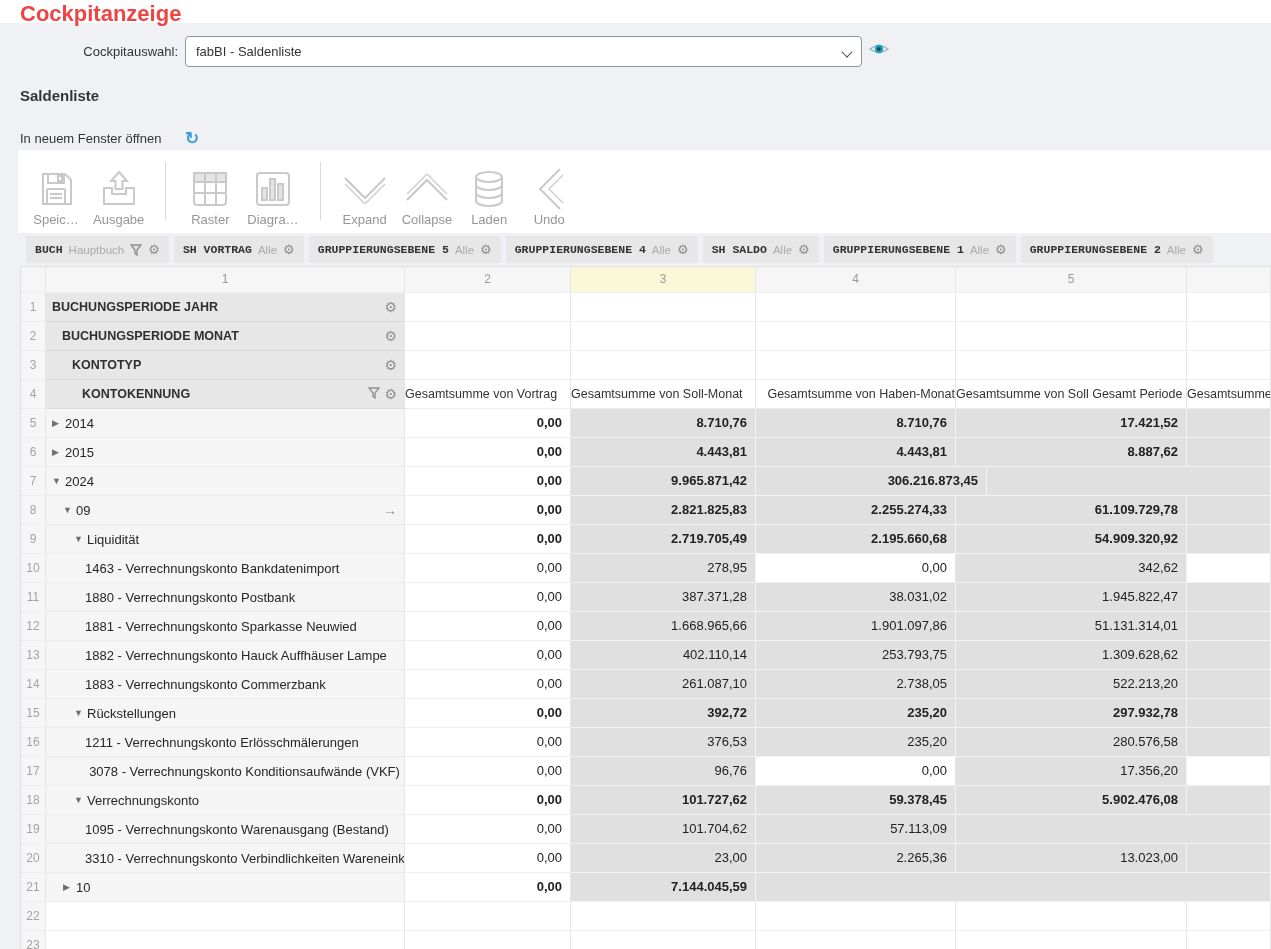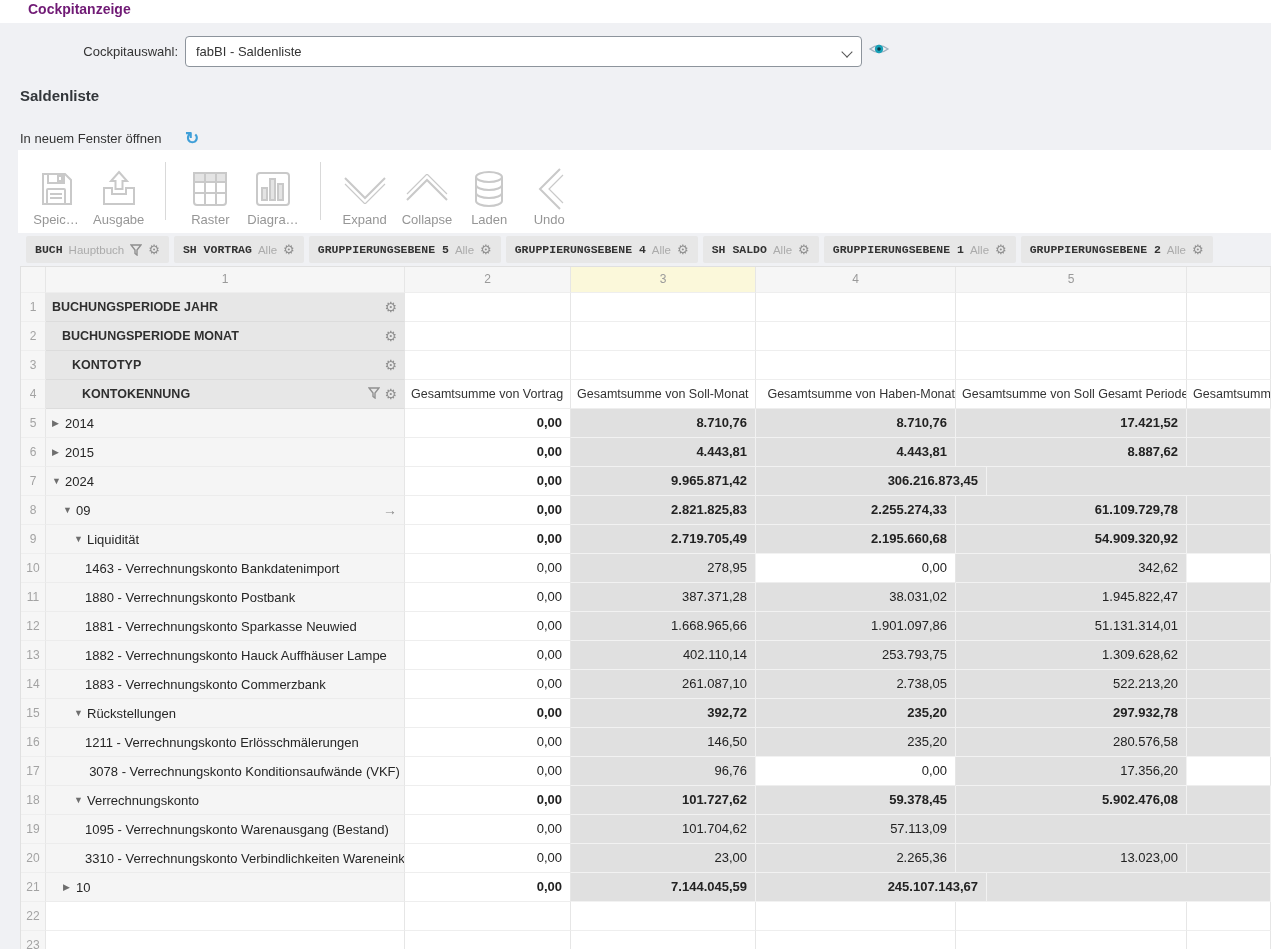--- a/index.html
+++ b/index.html
@@ -1,21 +1,21 @@
 <!DOCTYPE html>
 <html><head>
 <meta charset="utf-8">
 <style>
   * { margin:0; padding:0; box-sizing:border-box; }
   html,body { width:1271px; height:949px; overflow:hidden;
     font-family:"Liberation Sans", sans-serif; background:#f0f1f4; }
 
   
   .title-bar { position:absolute; left:0; top:0; width:1271px; height:23px; background:#ffffff; }
-  .page-title { position:absolute; left:28px; top:1px; font-size:14px; font-weight:700; color:#701a75; }
+  .page-title { position:absolute; left:20px; top:1px; font-size:22px; font-weight:700; color:#ef4444; }
 
   
   .select-row { position:absolute; left:0; top:23px; width:1271px; height:60px; }
   .select-label { position:absolute; left:0; top:13px; width:178px; text-align:right; font-size:13px; color:#333; line-height:31px; }
   .cockpit-select { position:absolute; left:185px; top:13px; width:677px; height:31px; background:#fff;
     border:1px solid #8d949c; border-radius:4px; font-size:13px; color:#333; line-height:29px; padding-left:10px; }
   .select-caret { position:absolute; right:10px; top:11px; width:8px; height:8px;
     border-right:1.6px solid #555; border-bottom:1.6px solid #555; transform:rotate(45deg); }
   .eye-icon { position:absolute; left:868px; top:18px; }
 
@@ -53,21 +53,21 @@
   .c0 { flex:0 0 25px; } .c1 { flex:0 0 359px; } .c2 { flex:0 0 166px; }
   .c3 { flex:0 0 185px; } .c4 { flex:0 0 200px;text-align:right; } .c5 { flex:0 0 231px; } .c6 { flex:1 1 auto; }
   .numcell { background:#f6f6f6; color:#9a9a9a; font-size:12px; text-align:center; line-height:25px; }
   .numcell.hl { background:#fbf8da; }
   .gut { background:#f6f6f6; color:#a3a3a3; font-size:12px; text-align:center; line-height:28px; }
   .dimcell { background:#e7e7e7; display:flex; align-items:center; border-bottom:1px solid #dcdcdc; }
   .dimlabel { font-size:12.5px; font-weight:700; color:#2f2f2f; }
   .dimicons { margin-left:auto; padding-right:7px; display:flex; align-items:center; gap:4px; }
   .dimicons .gear { font-size:14px; color:#909090; line-height:1; }
   .dimicons svg { stroke:#909090; fill:none; stroke-width:1.4; }
-  .mh { line-height:28px; padding-left:6px; font-size:12.5px; color:#333; }
+  .mh { line-height:28px; padding-left:0; font-size:12.5px; color:#333; }
   .labcell { background:#f5f5f5; display:flex; align-items:center; border-bottom:1px solid #ececec; }
   .tri { flex:0 0 13px; font-size:9px; color:#6e6e6e; }
   .lab { font-size:13px; color:#262626; }
   .rowarrow { margin-left:auto; padding-right:7px; color:#8a8a8a; font-size:14px; }
   .val { text-align:right; line-height:28px; padding-right:8px; }
   .val.gray { background:#e0e0e0; border-right-color:#f2f2f2; border-bottom-color:#f2f2f2; }
   .val.bold { font-weight:700; }
   .emptycell { background:#fff; }
 </style>
 </head>
@@ -424,21 +424,21 @@
       <div class="cell val c4 gray bold">235,20</div>
       <div class="cell val c5 gray bold">297.932,78</div>
       <div class="cell val c6 gray"></div>
     </div>
     <div class="grow">
       <div class="cell c0 gut">16</div>
       <div class="cell c1 labcell" style="padding-left: 39px;">
         <div class="lab">1211 - Verrechnungskonto Erlösschmälerungen</div>
       </div>
       <div class="cell val c2">0,00</div>
-      <div class="cell val c3 gray">146,50</div>
+      <div class="cell val c3 gray">376,53</div>
       <div class="cell val c4 gray">235,20</div>
       <div class="cell val c5 gray">280.576,58</div>
       <div class="cell val c6 gray"></div>
     </div>
     <div class="grow">
       <div class="cell c0 gut">17</div>
       <div class="cell c1 labcell" style="padding-left: 39px; justify-content: center;">
         <div class="lab">3078 - Verrechnungskonto Konditionsaufwände (VKF)</div>
       </div>
       <div class="cell val c2">0,00</div>
@@ -481,21 +481,20 @@
       <div class="cell val c6 gray"></div>
     </div>
     <div class="grow">
       <div class="cell c0 gut">21</div>
       <div class="cell c1 labcell" style="padding-left: 17px;">
         <div class="tri">▶</div>
         <div class="lab">10</div>
       </div>
       <div class="cell val c2 bold">0,00</div>
       <div class="cell val c3 gray bold">7.144.045,59</div>
-      <div class="cell val c5 gray bold">245.107.143,67</div>
       <div class="cell val c6 gray"></div>
     </div>
     <div class="grow">
       <div class="cell c0 gut">22</div>
       <div class="cell c1 emptycell"></div>
       <div class="cell emptycell c2"></div>
       <div class="cell emptycell c3"></div>
       <div class="cell emptycell c4"></div>
       <div class="cell emptycell c5"></div>
       <div class="cell emptycell c6"></div>

